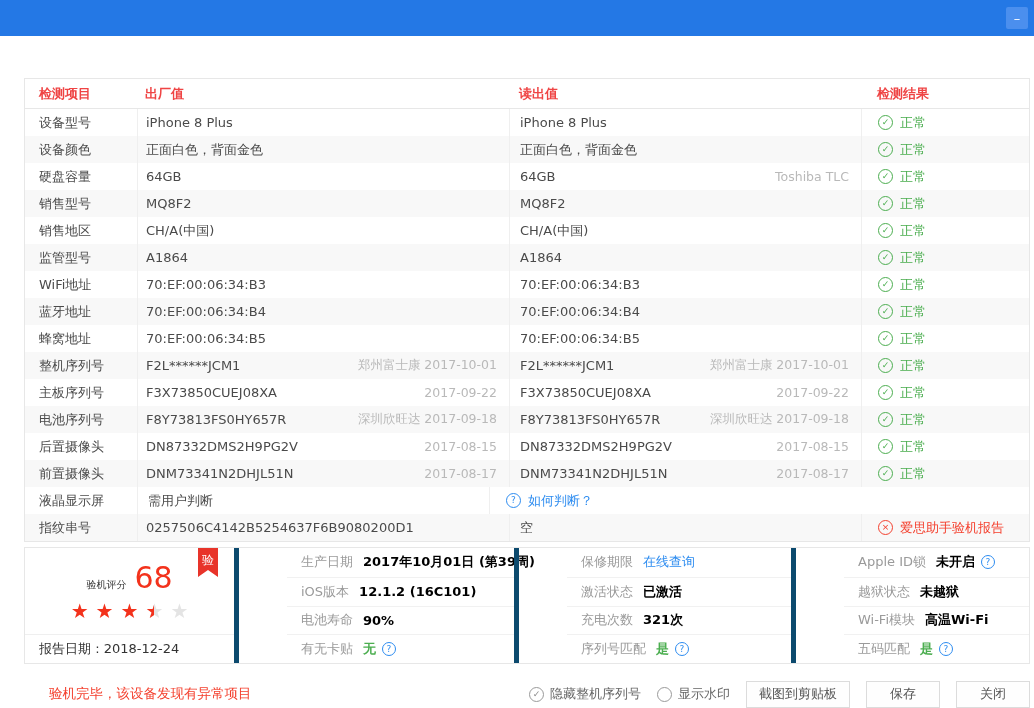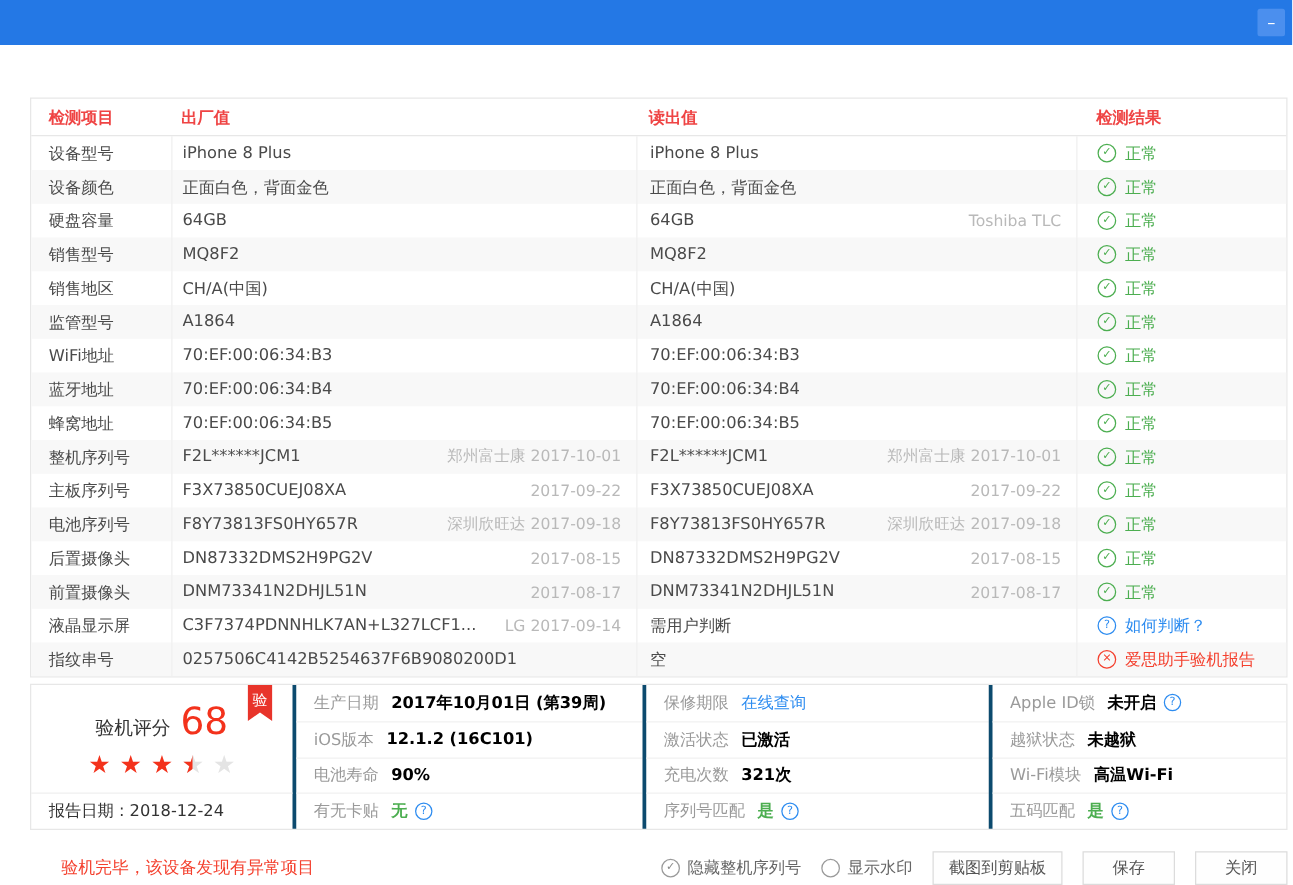--- a/index.html
+++ b/index.html
@@ -30,29 +30,29 @@
   .ques  .ico-circle { color:#2d8cf0; border-color:#2d8cf0; }
   .ques  .res-label  { color:#2d8cf0; cursor:pointer; }
   .err   .ico-circle { color:#f4402e; border-color:#f4402e; }
   .err   .res-label  { color:#f4402e; }
 
   
   .summary { position:absolute; left:24px; top:547px; width:1006px; height:117px; border:1px solid #e7e7e7; display:flex; }
   .score-cell { width:209px; position:relative; display:flex; flex-direction:column; }
   .score-top { height:87px; display:flex; flex-direction:column; align-items:center; justify-content:center; gap:4px; }
   .score-line { display:flex; align-items:baseline; gap:8px; }
-  .score-label { font-size:15px; color:#333; }
+  .score-label { font-size:10px; color:#333; }
   .score-value { font-size:30px; color:#f3321c; }
   .stars { display:flex; gap:7px; margin-top:2px; }
   .star { position:relative; font-size:20px; color:#e4e4e4; line-height:1; }
   .star.full { color:#f3321c; }
   .star .ov { position:absolute; left:0; top:0; width:50%; overflow:hidden; color:#f3321c; }
   .report-date { height:30px; border-top:1px solid #efefef; display:flex; align-items:center; padding-left:14px; font-size:13px; color:#333; }
   .ribbon { position:absolute; top:0; right:16px; width:20px; height:29px; background:#e8342a; color:#fff; font-size:12px; display:flex; justify-content:center; padding-top:4px; clip-path:polygon(0 0,100% 0,100% 100%,50% 76%,0 100%); }
-  .sum-col { display:flex; flex-direction:column; border-left:3px solid #0c4a6e; }
+  .sum-col { display:flex; flex-direction:column; border-left:5px solid #0c4a6e;padding-left:48px; }
   .sum-col.c2 { width:280px; } .sum-col.c3 { width:277px; } .sum-col.c4 { flex:1; }
   .sum-item { height:29px; display:flex; align-items:center; gap:10px; padding-left:14px; font-size:13px; border-top:1px solid #f1f1f1; }
   .sum-item:first-child { border-top:none; }
   .sum-label { color:#9a9a9a; white-space:nowrap; }
   .sum-value { color:#000000; font-weight:bold; white-space:nowrap; }
   .sum-value.green { color:#4cae50; }
   .sum-value.link { color:#2d8cf0; font-weight:normal; cursor:pointer; }
   .help { display:inline-flex; width:14px; height:14px; border-radius:50%; border:1px solid #2d8cf0; color:#2d8cf0; font-size:9px; align-items:center; justify-content:center; margin-left:-4px; cursor:pointer; }
 
   
@@ -289,24 +289,20 @@
             <span class="val">DNM73341N2DHJL51N</span>
             <span class="note">2017-08-17</span>
           </span>
           <span class="c-res ok">
             <span class="ico-circle">✓</span>
             <span class="res-label">正常</span>
           </span>
         </div>
         <div class="trow">
           <span class="c-item">液晶显示屏</span>
-          <span class="c-fact">
-            <span class="val">C3F7374PDNNHLK7AN+L327LCF1...</span>
-            <span class="note">LG 2017-09-14</span>
-          </span>
           <span class="c-read">
             <span class="val">需用户判断</span>
             <span class="note"></span>
           </span>
           <span class="c-res ques">
             <span class="ico-circle">?</span>
             <span class="res-label">如何判断？</span>
           </span>
         </div>
         <div class="trow alt">

